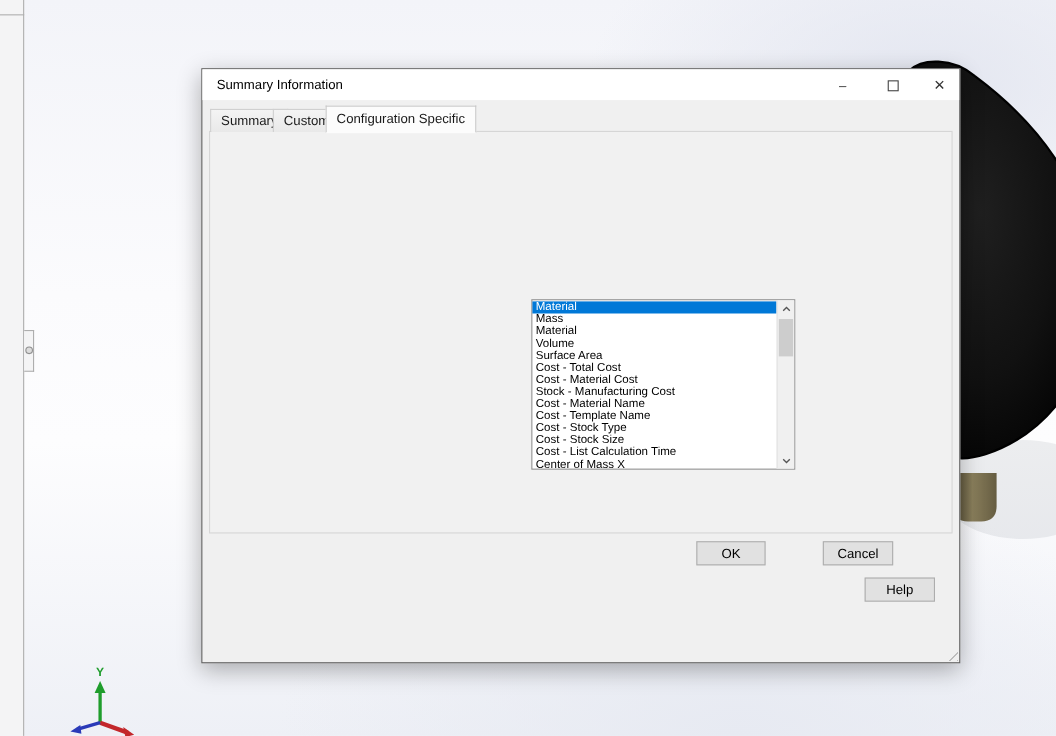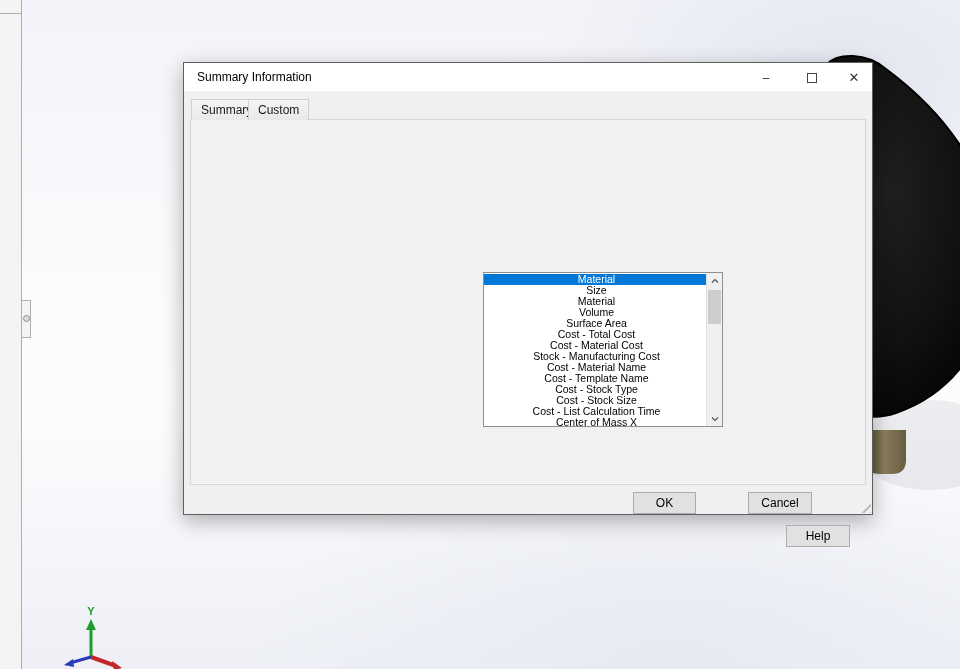--- a/index.html
+++ b/index.html
@@ -23,21 +23,21 @@
     border-top:1px solid #aeaeae; }
   .panel-handle{ position:absolute; left:22px; top:300px; width:9px; height:38px;
     background:#f4f4f5; border:1px solid #aeaeae; border-left:none; }
   .panel-handle .dot{ position:absolute; left:1px; top:14px; width:7px; height:7px;
     border-radius:50%; border:1px solid #8f8f8f; background:#dcdcdc; }
 
   svg.triad{ position:absolute; left:40px; top:598px; }
   .triad-label{ font-size:11px; font-weight:bold; fill:#1f9d2c; }
 
   
-  .dialog{ position:absolute; left:183px; top:62px; width:690px; height:453px;
+  .dialog{ position:absolute; left:183px; top:62px; width:690px; height:541px;
     background:#f0f0f0; border:1px solid #5f5f5f;
     box-shadow:0 6px 20px rgba(0,0,0,.30); font-size:12px; }
 
   .titlebar{ position:absolute; left:0; top:0; right:0; height:28px; background:#ffffff; }
   .title-text{ position:absolute; left:13px; top:7px; font-size:12px; color:#000; }
   .winbtn{ position:absolute; top:4px; width:32px; height:21px; display:flex;
     align-items:center; justify-content:center; font-size:12px; color:#333; cursor:default; }
   .winbtn.min{ left:566px; }
   .winbtn.max{ left:612px; }
   .winbtn.close{ left:654px; font-size:13px; }
@@ -87,21 +87,21 @@
   .trow.head .tcell{ background:#f0f0f0; font-weight:bold; justify-content:center; padding:0; }
   .tcell.numcell{ background:#f0f0f0; font-weight:bold; justify-content:center; padding:0; }
   .tcell.graycell{ background:#ededed; }
   .cell-combo{ position:absolute; right:1px; top:1px; bottom:1px; width:15px;
     background:#fdfdfd; border:1px solid #b0b0b0; display:flex; align-items:center;
     justify-content:center; }
 
   
   .listbox{ position:absolute; left:299px; top:209px; width:240px; height:155px;
     background:#fff; border:1px solid #8f8f8f; z-index:10; font-size:10.5px; }
-  .listbox .items{ position:absolute; left:0; top:1px; right:16px;text-align:center; }
+  .listbox .items{ position:absolute; left:0; top:1px; right:16px; }
   .litem{ height:11px; line-height:11px; padding-left:3px; white-space:nowrap; color:#000; }
   .litem.selected{ background:#0078d7; color:#fff; }
   .vscroll{ position:absolute; right:0; top:0; bottom:0; width:16px; background:#f0f0f0;
     border-left:1px solid #e2e2e2; }
   .varrow{ position:absolute; left:0; width:15px; height:15px; display:flex;
     align-items:center; justify-content:center; }
   .varrow.up{ top:0; } .varrow.down{ bottom:0; }
   .vthumb{ position:absolute; left:1px; top:17px; width:13px; height:34px; background:#cdcdcd; }
 
   .grip{ position:absolute; right:1px; bottom:1px; width:13px; height:13px;
@@ -165,20 +165,21 @@
       <div class="winbtn max">
         <span class="max-glyph"></span>
       </div>
       <div class="winbtn close">
         <span>✕</span>
       </div>
     </div>
 
     <div class="tab inactive t0">Summary</div>
     <div class="tab inactive t1">Custom</div>
+    <div class="tab active t2">Configuration Specific</div>
 
     <div class="pane"></div>
 
     <span class="field-label lbl-apply">Apply to:</span>
     <span class="field-label lbl-bom">BOM quantity:</span>
 
     <div class="btn disabled btn-delete">Delete</div>
 
     <div class="combo combo-apply">
       <span>G250H2O025BTM0032D</span>
@@ -303,21 +304,21 @@
           </span>
         </div>
         <div class="tcell"></div>
         <div class="tcell graycell"></div>
       </div>
     </div>
 
     <div class="listbox">
       <div class="items">
         <div class="litem selected">Material</div>
-        <div class="litem">Size</div>
+        <div class="litem">Mass</div>
         <div class="litem">Material</div>
         <div class="litem">Volume</div>
         <div class="litem">Surface Area</div>
         <div class="litem">Cost - Total Cost</div>
         <div class="litem">Cost - Material Cost</div>
         <div class="litem">Stock - Manufacturing Cost</div>
         <div class="litem">Cost - Material Name</div>
         <div class="litem">Cost - Template Name</div>
         <div class="litem">Cost - Stock Type</div>
         <div class="litem">Cost - Stock Size</div>

